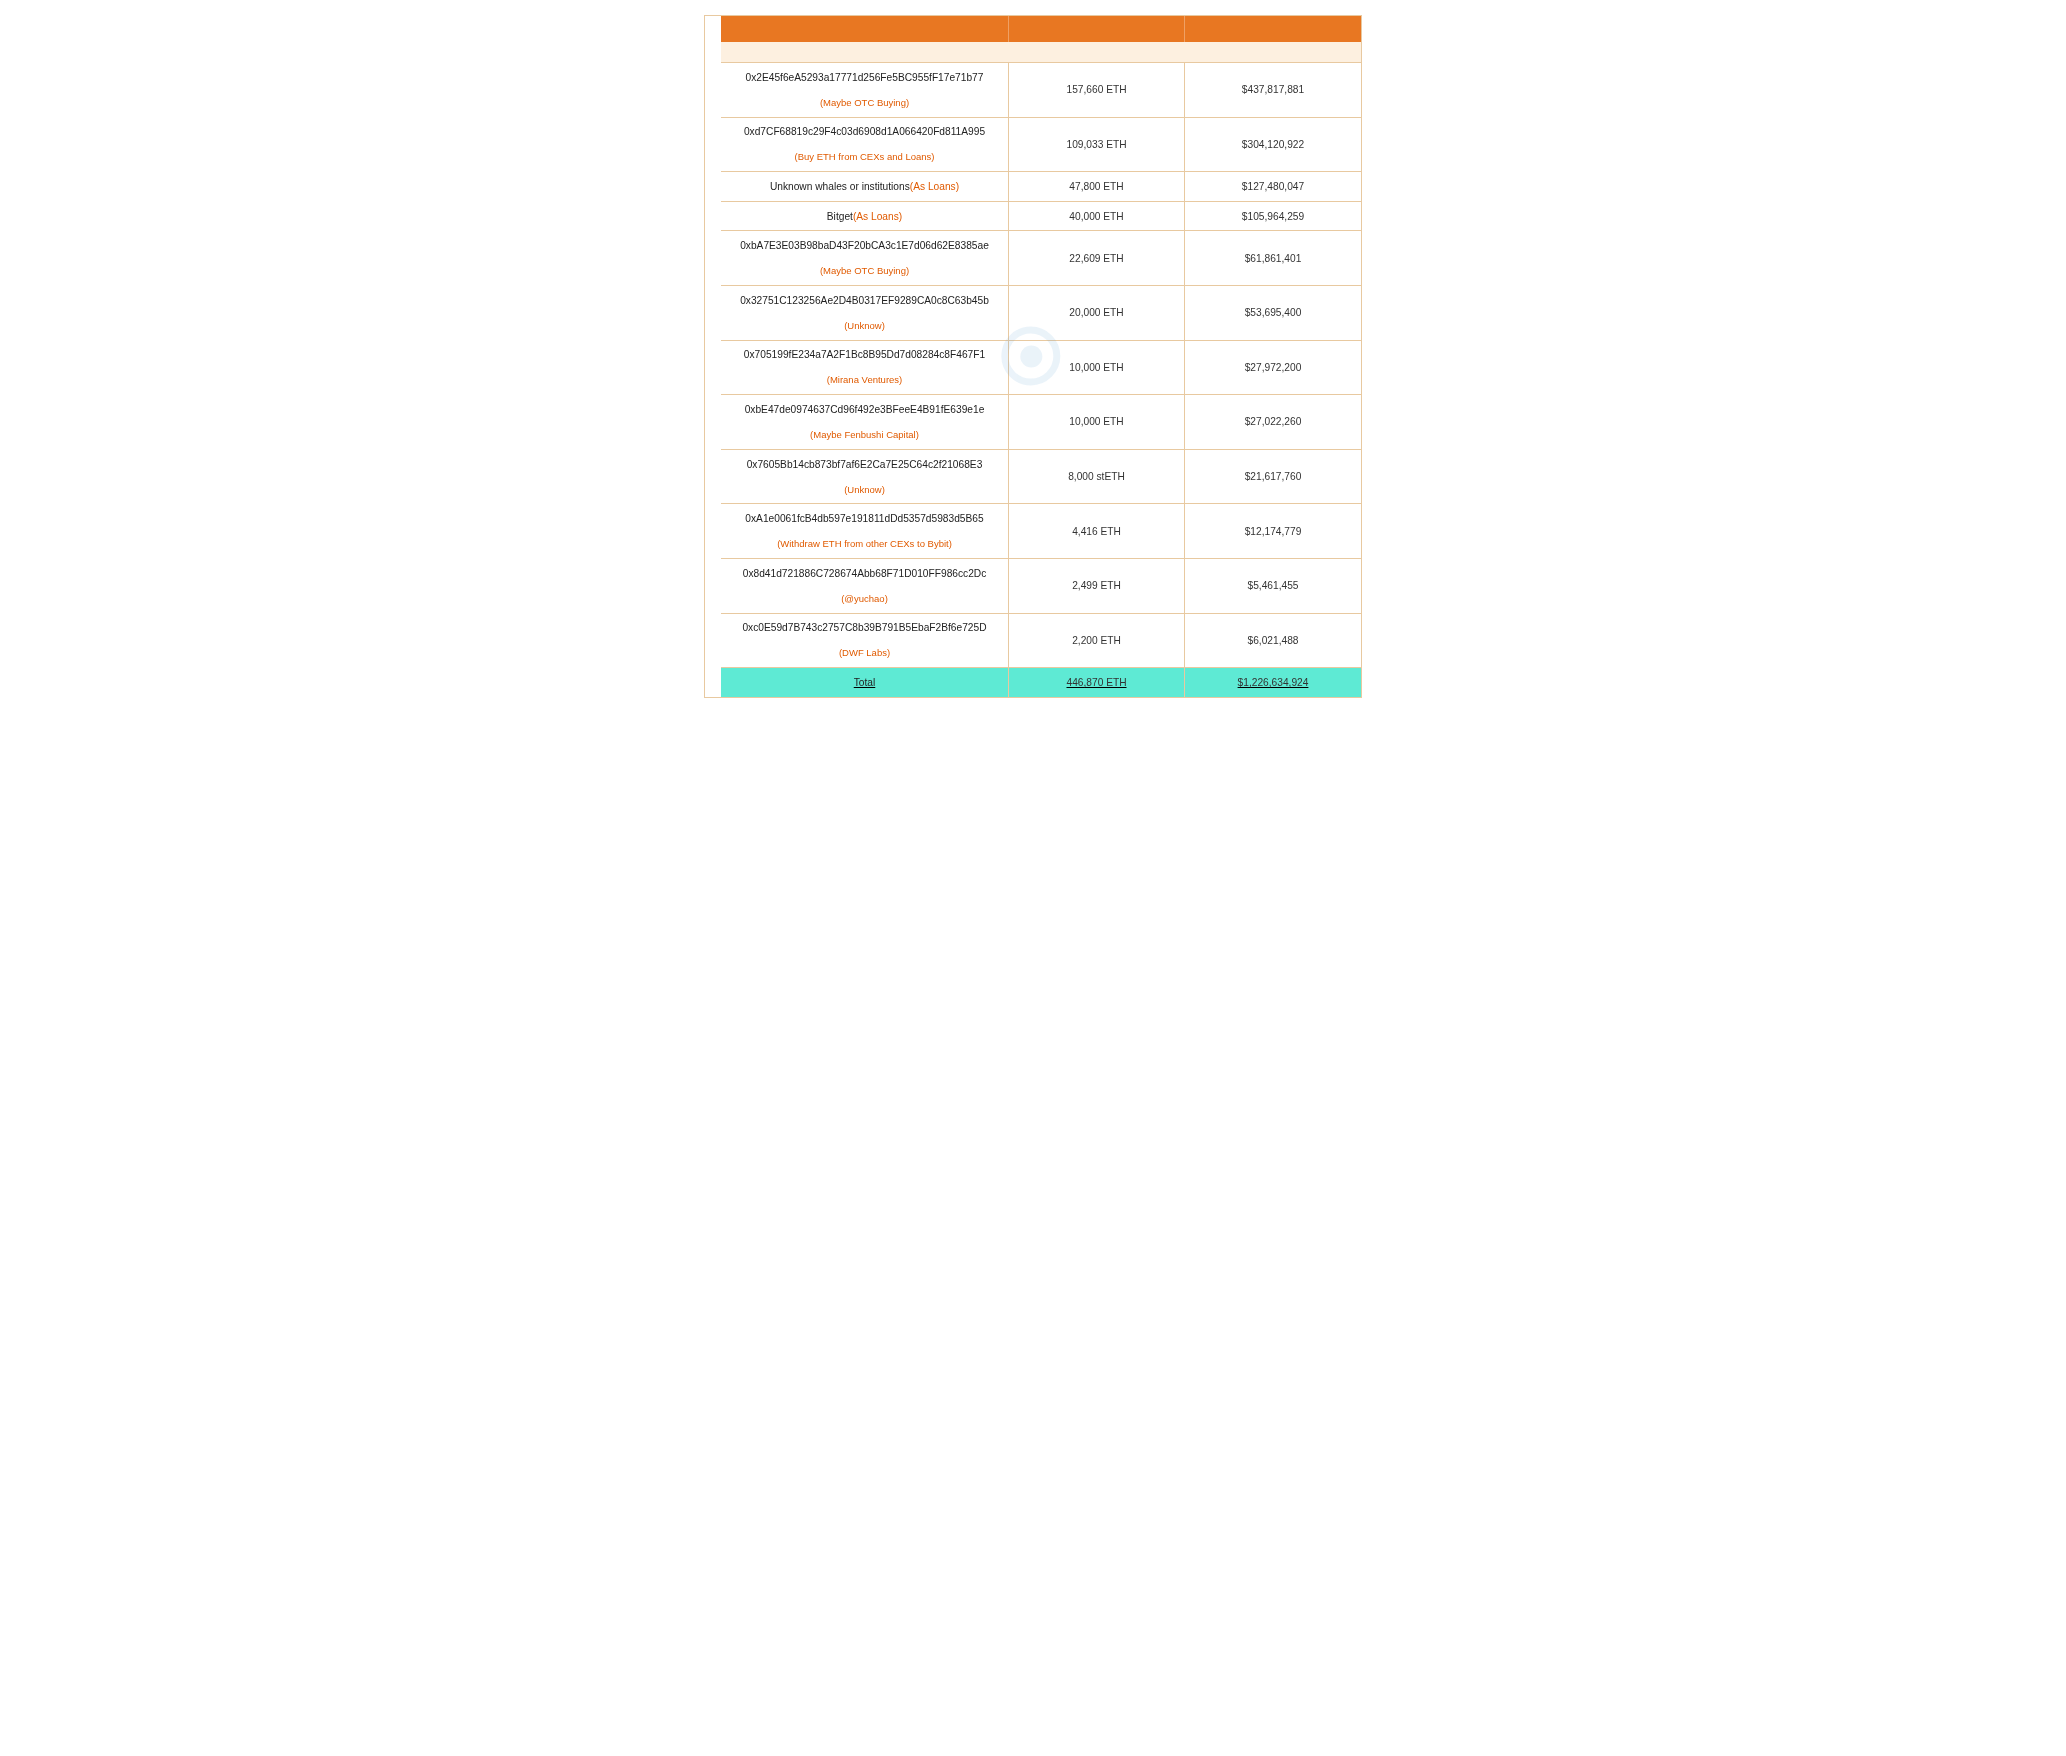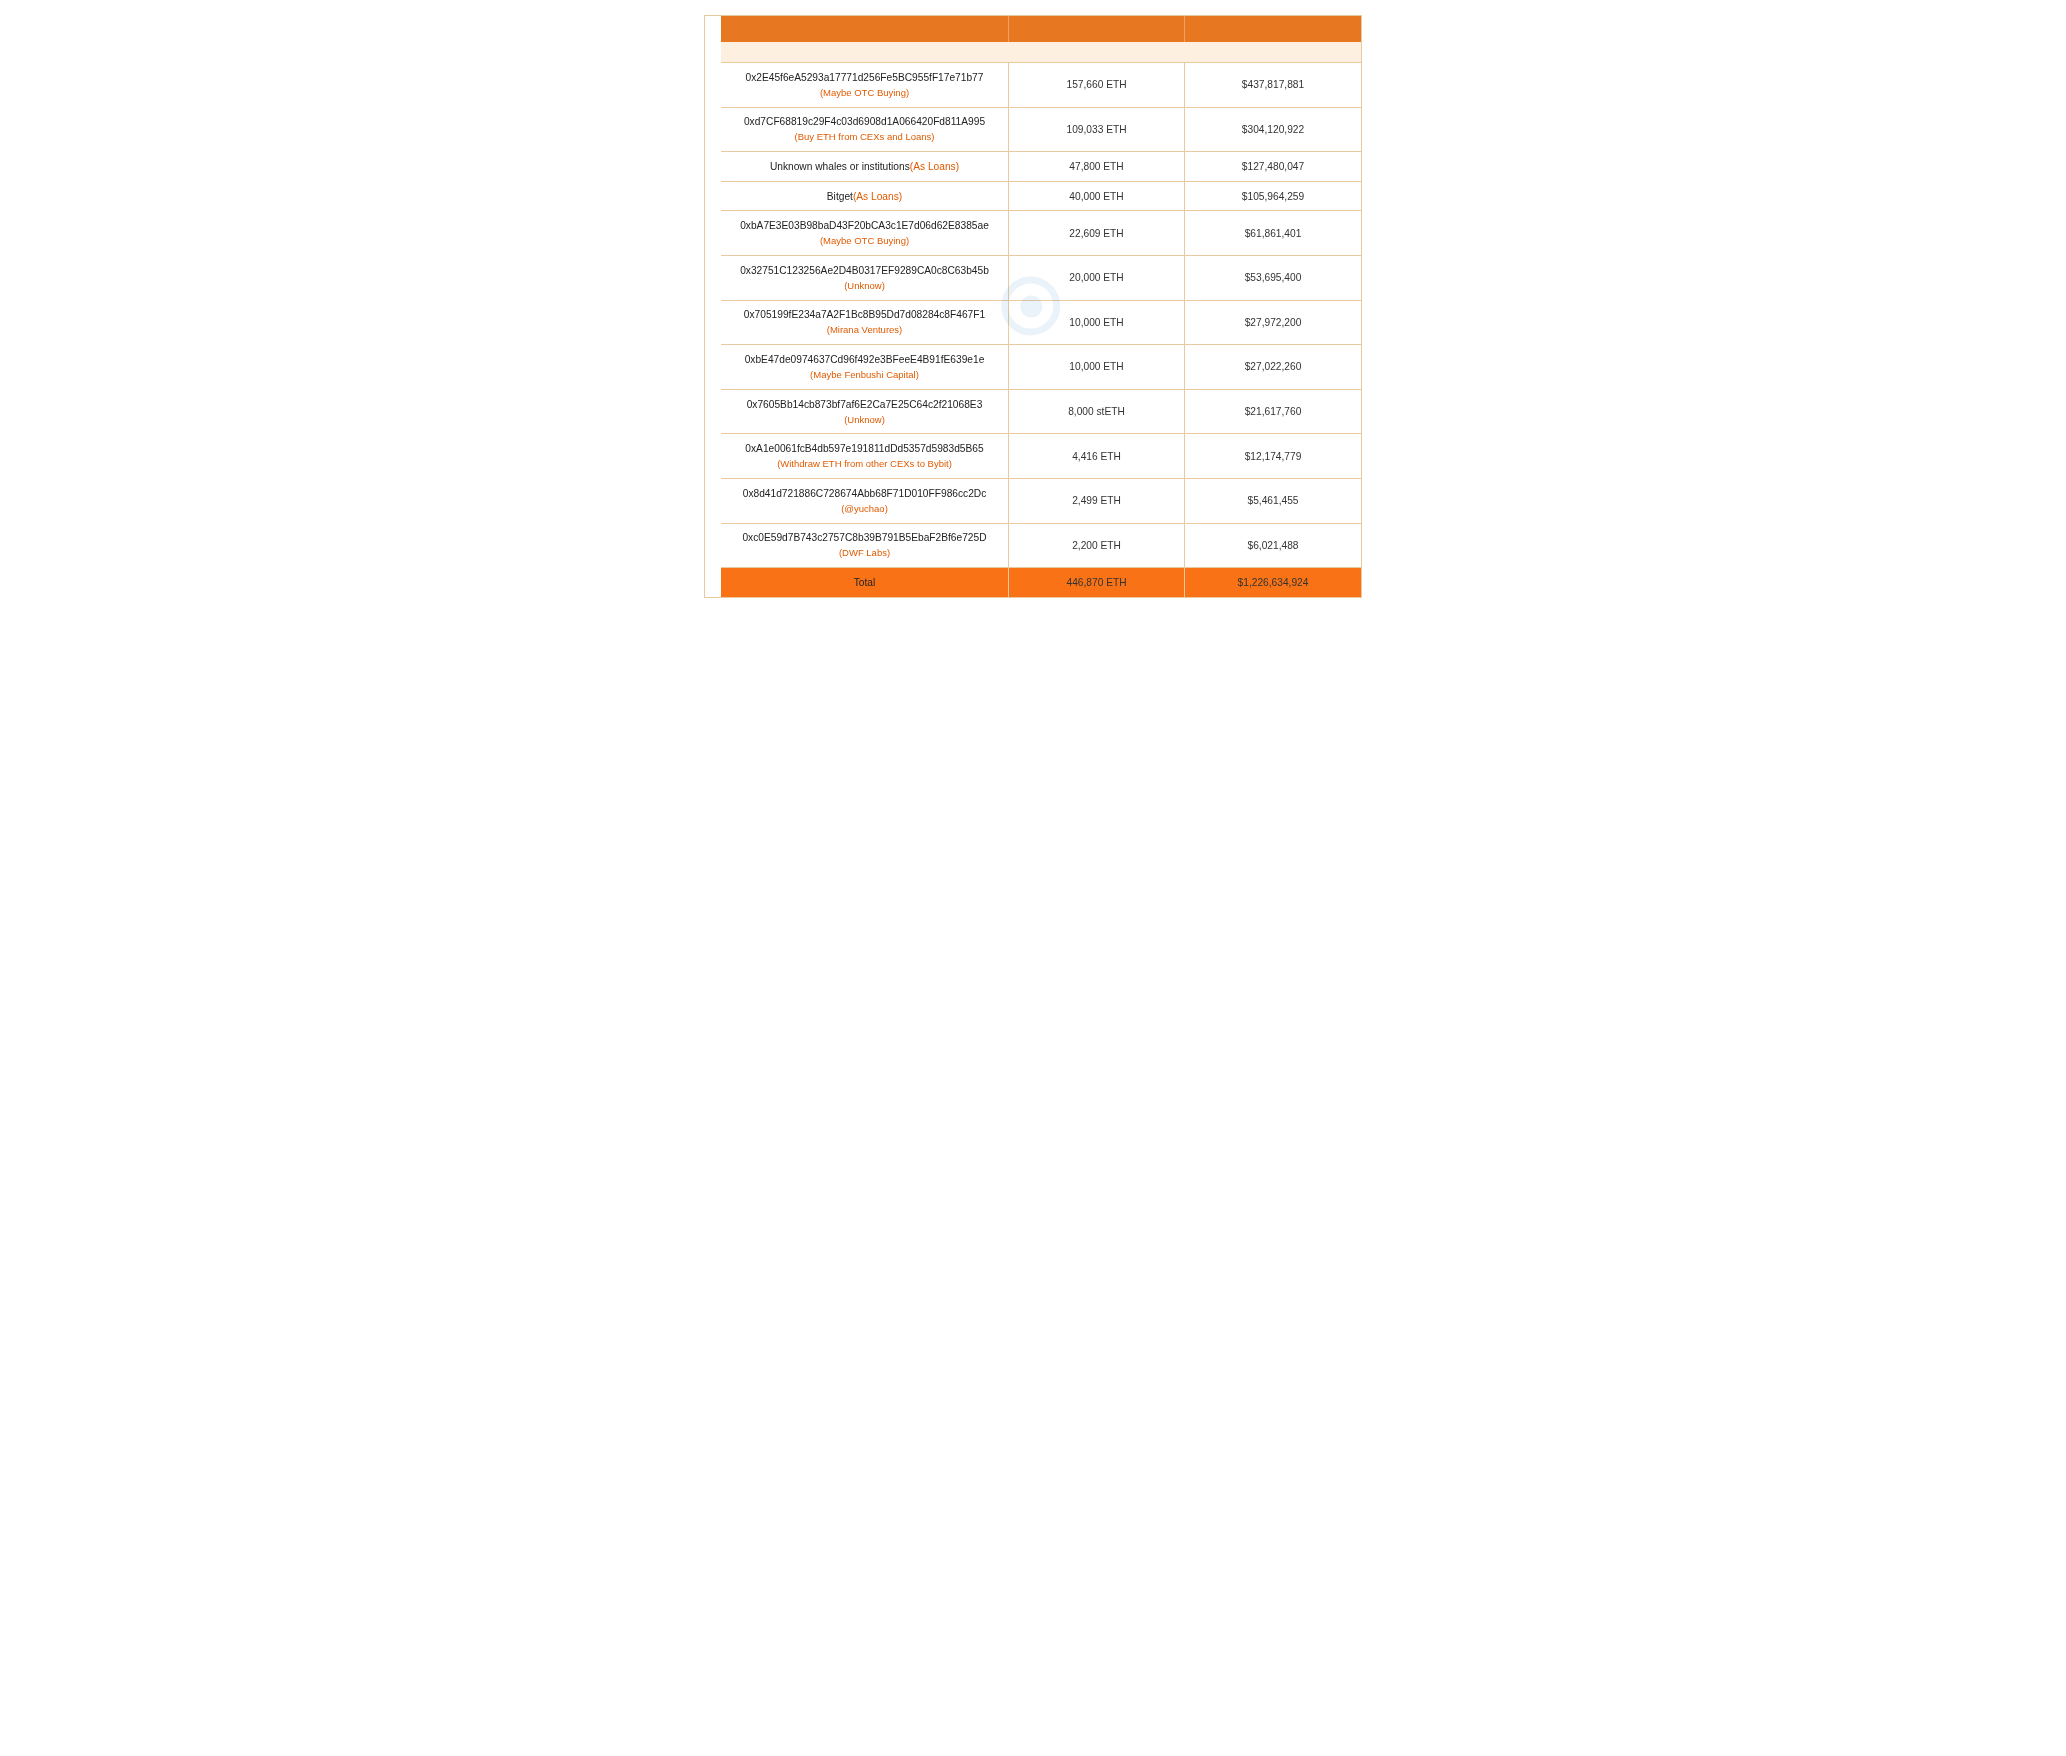--- a/index.html
+++ b/index.html
@@ -41,21 +41,22 @@
       border-bottom: 0.7px solid #e8c9a0;
     }
     .data-row {
       display: grid;
       grid-template-columns: 1fr 176px 176px;
       border-bottom: 0.7px solid #e8c9a0;
       background: #fff;
     }
     .data-row:last-child { border-bottom: none; }
     .data-row.last-row {
-      background: #f97316;
+      background: #5eead4;
+      text-decoration: underline;
     }
     .cell {
       padding: 8.8px 11.7px;
       border-right: 0.7px solid #e8c9a0;
       text-align: center;
       font-size: 10.2px;
       color: #222;
       display: flex;
       flex-direction: column;
       align-items: center;
@@ -66,21 +67,21 @@
       text-align: center;
     }
     .entity-address {
       font-size: 10.2px;
       color: #222;
       font-weight: 500;
     }
     .entity-label {
       color: #e05a00;
       font-size: 9.5px;
-      margin-top: 4px;
+      margin-top: 14px;
     }
     .entity-name {
       font-size: 10.2px;
       color: #222;
     }
     .entity-name .orange { color: #e05a00; }
     .amount-cell {
       font-size: 10.2px;
       color: #333;
     }

